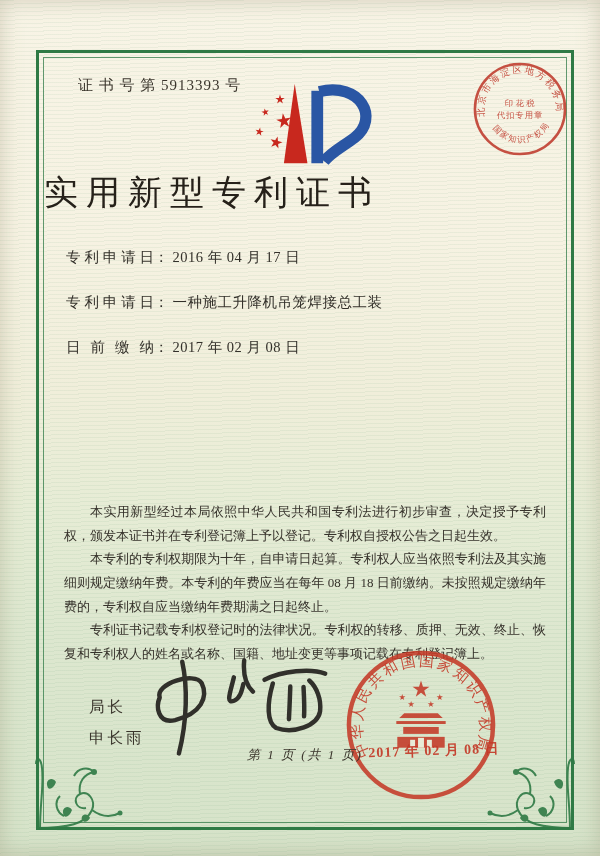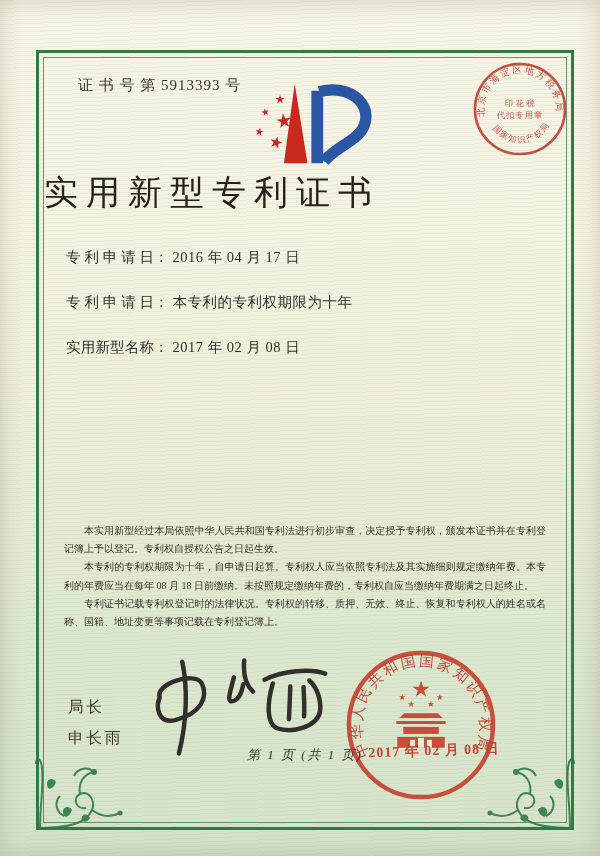--- a/index.html
+++ b/index.html
@@ -44,26 +44,26 @@
 
   .fields { left:30px; top:198px; right:20px; }
   .field-row { height:45px; font-size:14.5px; color:#33302a; white-space:nowrap; }
   .flabel {
     display:inline-block; width:88px; text-align:justify; text-align-last:justify;
     -moz-text-align-last:justify;
   }
   .colon { margin-right:4px; }
   .fvalue { letter-spacing:.5px; }
 
-  .paras { left:28px; top:472px; width:482px; font-size:10px; line-height:1.82;
+  .paras { left:28px; top:450px; width:482px; font-size:13px; line-height:1.82;
     color:#36322b; text-align:justify; }
   .paras p { text-indent:2em; }
 
   .director { left:32px; top:641px; font-size:15.5px; color:#3a352c; }
-  .director div { letter-spacing:3px; line-height:31px; }
+  .director div { letter-spacing:3px; line-height:31px;margin-left:21px; }
 
   .sig-svg { left:106px; top:598px; width:198px; height:118px; }
 
   .seal-svg { left:306px; top:596px; width:158px; height:158px; }
   .seal-date {
     left:314px; top:692px; width:168px; text-align:center;
     color:#c43a28; font-size:14px; letter-spacing:1px; font-weight:700;
     transform:rotate(-2deg); opacity:.92;
   }
 
@@ -120,24 +120,24 @@
       <path d="M92,11 C134,1 154,38 128,58 C116,67 104,73 97,82" stroke="#2a56a4" stroke-width="11.5" fill="none"></path>
     </svg>
 
     <div class="title">实用新型专利证书</div>
 
     <div class="fields">
       <div class="field-row">
         <span class="flabel">专利申请日</span><span class="colon">：</span><span class="fvalue">2016 年 04 月 17 日</span>
       </div>
       <div class="field-row">
-        <span class="flabel">专利申请日</span><span class="colon">：</span><span class="fvalue">本专利的专利权期限为十年</span>
+        <span class="flabel">专利申请日</span><span class="colon">：</span><span class="fvalue">一种施工升降机吊笼焊接总工装</span>
       </div>
       <div class="field-row">
-        <span class="flabel">实用新型名称</span><span class="colon">：</span><span class="fvalue">2017 年 02 月 08 日</span>
+        <span class="flabel">日前缴纳</span><span class="colon">：</span><span class="fvalue">2017 年 02 月 08 日</span>
       </div>
     </div>
 
     <div class="paras">
       <p>本实用新型经过本局依照中华人民共和国专利法进行初步审查，决定授予专利权，颁发本证书并在专利登记簿上予以登记。专利权自授权公告之日起生效。</p>
       <p>本专利的专利权期限为十年，自申请日起算。专利权人应当依照专利法及其实施细则规定缴纳年费。本专利的年费应当在每年 08 月 18 日前缴纳。未按照规定缴纳年费的，专利权自应当缴纳年费期满之日起终止。</p>
       <p>专利证书记载专利权登记时的法律状况。专利权的转移、质押、无效、终止、恢复和专利权人的姓名或名称、国籍、地址变更等事项记载在专利登记簿上。</p>
     </div>
 
     <div class="director">

